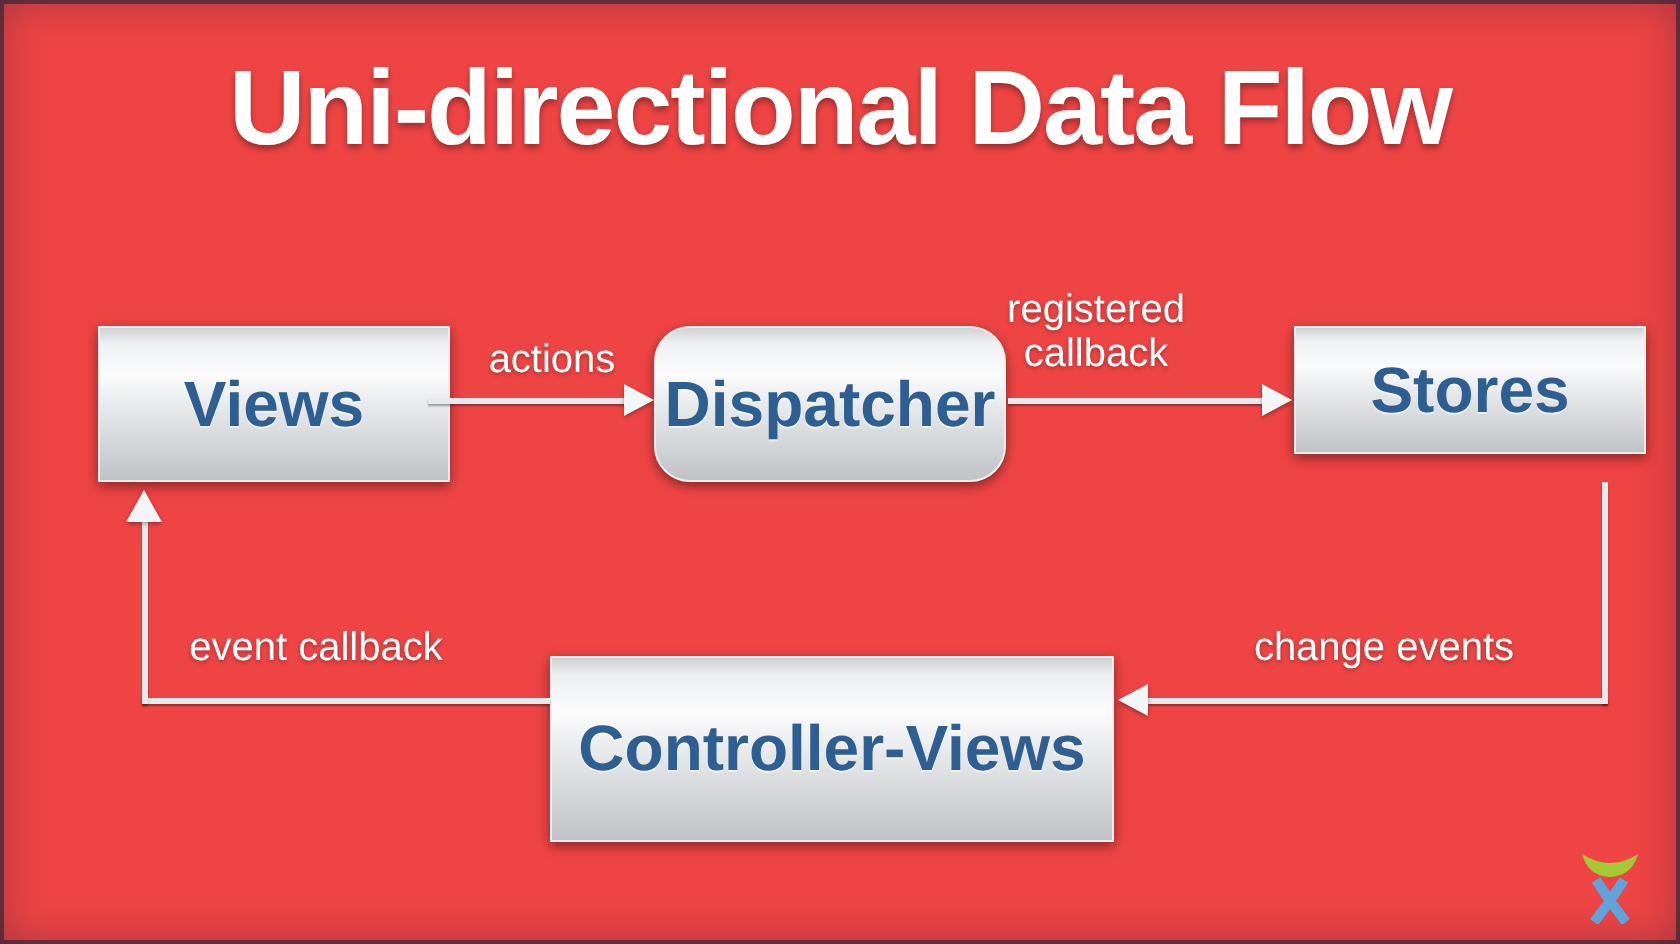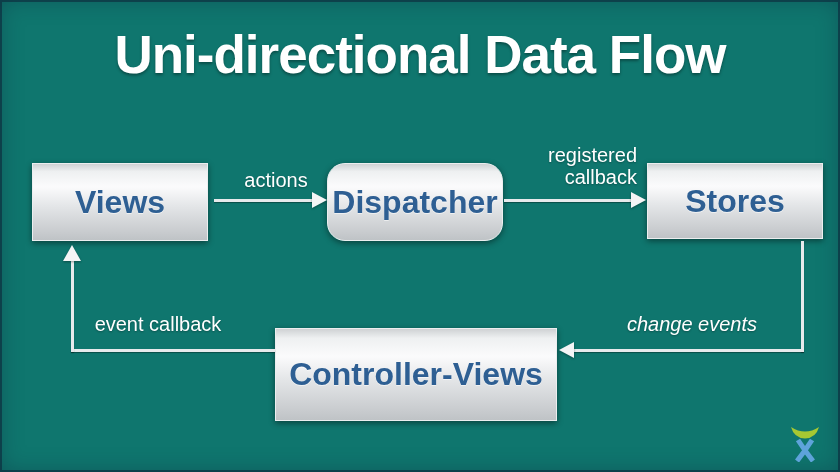--- a/index.html
+++ b/index.html
@@ -1,19 +1,19 @@
 <!DOCTYPE html>
 <html><head>
 <meta charset="utf-8">
 <style>
   html,body{margin:0;padding:0;background:#111;}
   .slide{
     position:relative;
     width:840px;height:472px;
-    background:#0f766e;
+    background:#ef4444;
     overflow:hidden;
     font-family:"Liberation Sans", sans-serif;
     box-shadow:inset 0 0 0 2px rgba(13,32,55,.55), inset 0 0 22px rgba(13,32,55,.35);
   }
   .title{
     position:absolute;top:24px;left:0;right:0;
     margin:0;text-align:center;
     font-size:53px;font-weight:bold;letter-spacing:-1px;
     color:#ffffff;
     text-shadow:0 2px 3px rgba(0,0,0,.35);
@@ -23,38 +23,38 @@
     display:flex;align-items:center;justify-content:center;
     background:linear-gradient(180deg,#cfd2d4 0%,#eef0f1 10%,#fbfbfc 30%,#e4e6e8 55%,#c8cbce 90%,#bfc3c6 100%);
     border:1px solid #eceeef;
     box-shadow:0 2px 6px rgba(0,0,0,.45);
   }
   .node span{
     font-size:32px;font-weight:bold;color:#2e5f93;
     text-shadow:0 1px 0 rgba(255,255,255,.55);
     white-space:nowrap;
   }
-  .node-views{left:32px;top:163px;width:176px;height:78px;}
+  .node-views{left:49px;top:163px;width:176px;height:78px;}
   .node-dispatcher{left:327px;top:163px;width:176px;height:78px;border-radius:18px;}
-  .node-stores{left:647px;top:163px;width:176px;height:76px;}
+  .node-stores{left:647px;top:163px;width:176px;height:64px;}
   .node-controller{left:275px;top:328px;width:282px;height:93px;}
 
   .seg{position:absolute;background:#e7eaec;box-shadow:0 1px 1px rgba(0,0,0,.35);}
   .head{position:absolute;width:0;height:0;filter:drop-shadow(0 1px 1px rgba(0,0,0,.35));}
   .head-right{border-top:8px solid transparent;border-bottom:8px solid transparent;border-left:15px solid #f4f5f6;}
   .head-left{border-top:8px solid transparent;border-bottom:8px solid transparent;border-right:15px solid #f4f5f6;}
   .head-up{border-left:9px solid transparent;border-right:9px solid transparent;border-bottom:16px solid #f4f5f6;}
 
   .edge-label{
     position:absolute;color:#ffffff;font-size:20px;line-height:1.12;
     text-align:center;text-shadow:0 1px 2px rgba(0,0,0,.3);
   }
   .label-actions{left:216px;top:169px;width:120px;}
-  .label-registered{left:513px;top:144px;width:124px;text-align:right;}
-  .label-change{left:612px;top:313px;width:160px;font-style:italic;}
+  .label-registered{left:486px;top:144px;width:124px;}
+  .label-change{left:612px;top:313px;width:160px;}
   .label-event{left:78px;top:313px;width:160px;}
 
   
   .a1-line{left:214px;top:199px;width:100px;height:3px;}
   .a1-head{left:312px;top:192px;}
   .a2-line{left:504px;top:199px;width:130px;height:3px;}
   .a2-head{left:631px;top:192px;}
   .a3-vline{left:801px;top:241px;width:3px;height:111px;}
   .a3-hline{left:574px;top:349px;width:230px;height:3px;}
   .a3-head{left:559px;top:342px;}

